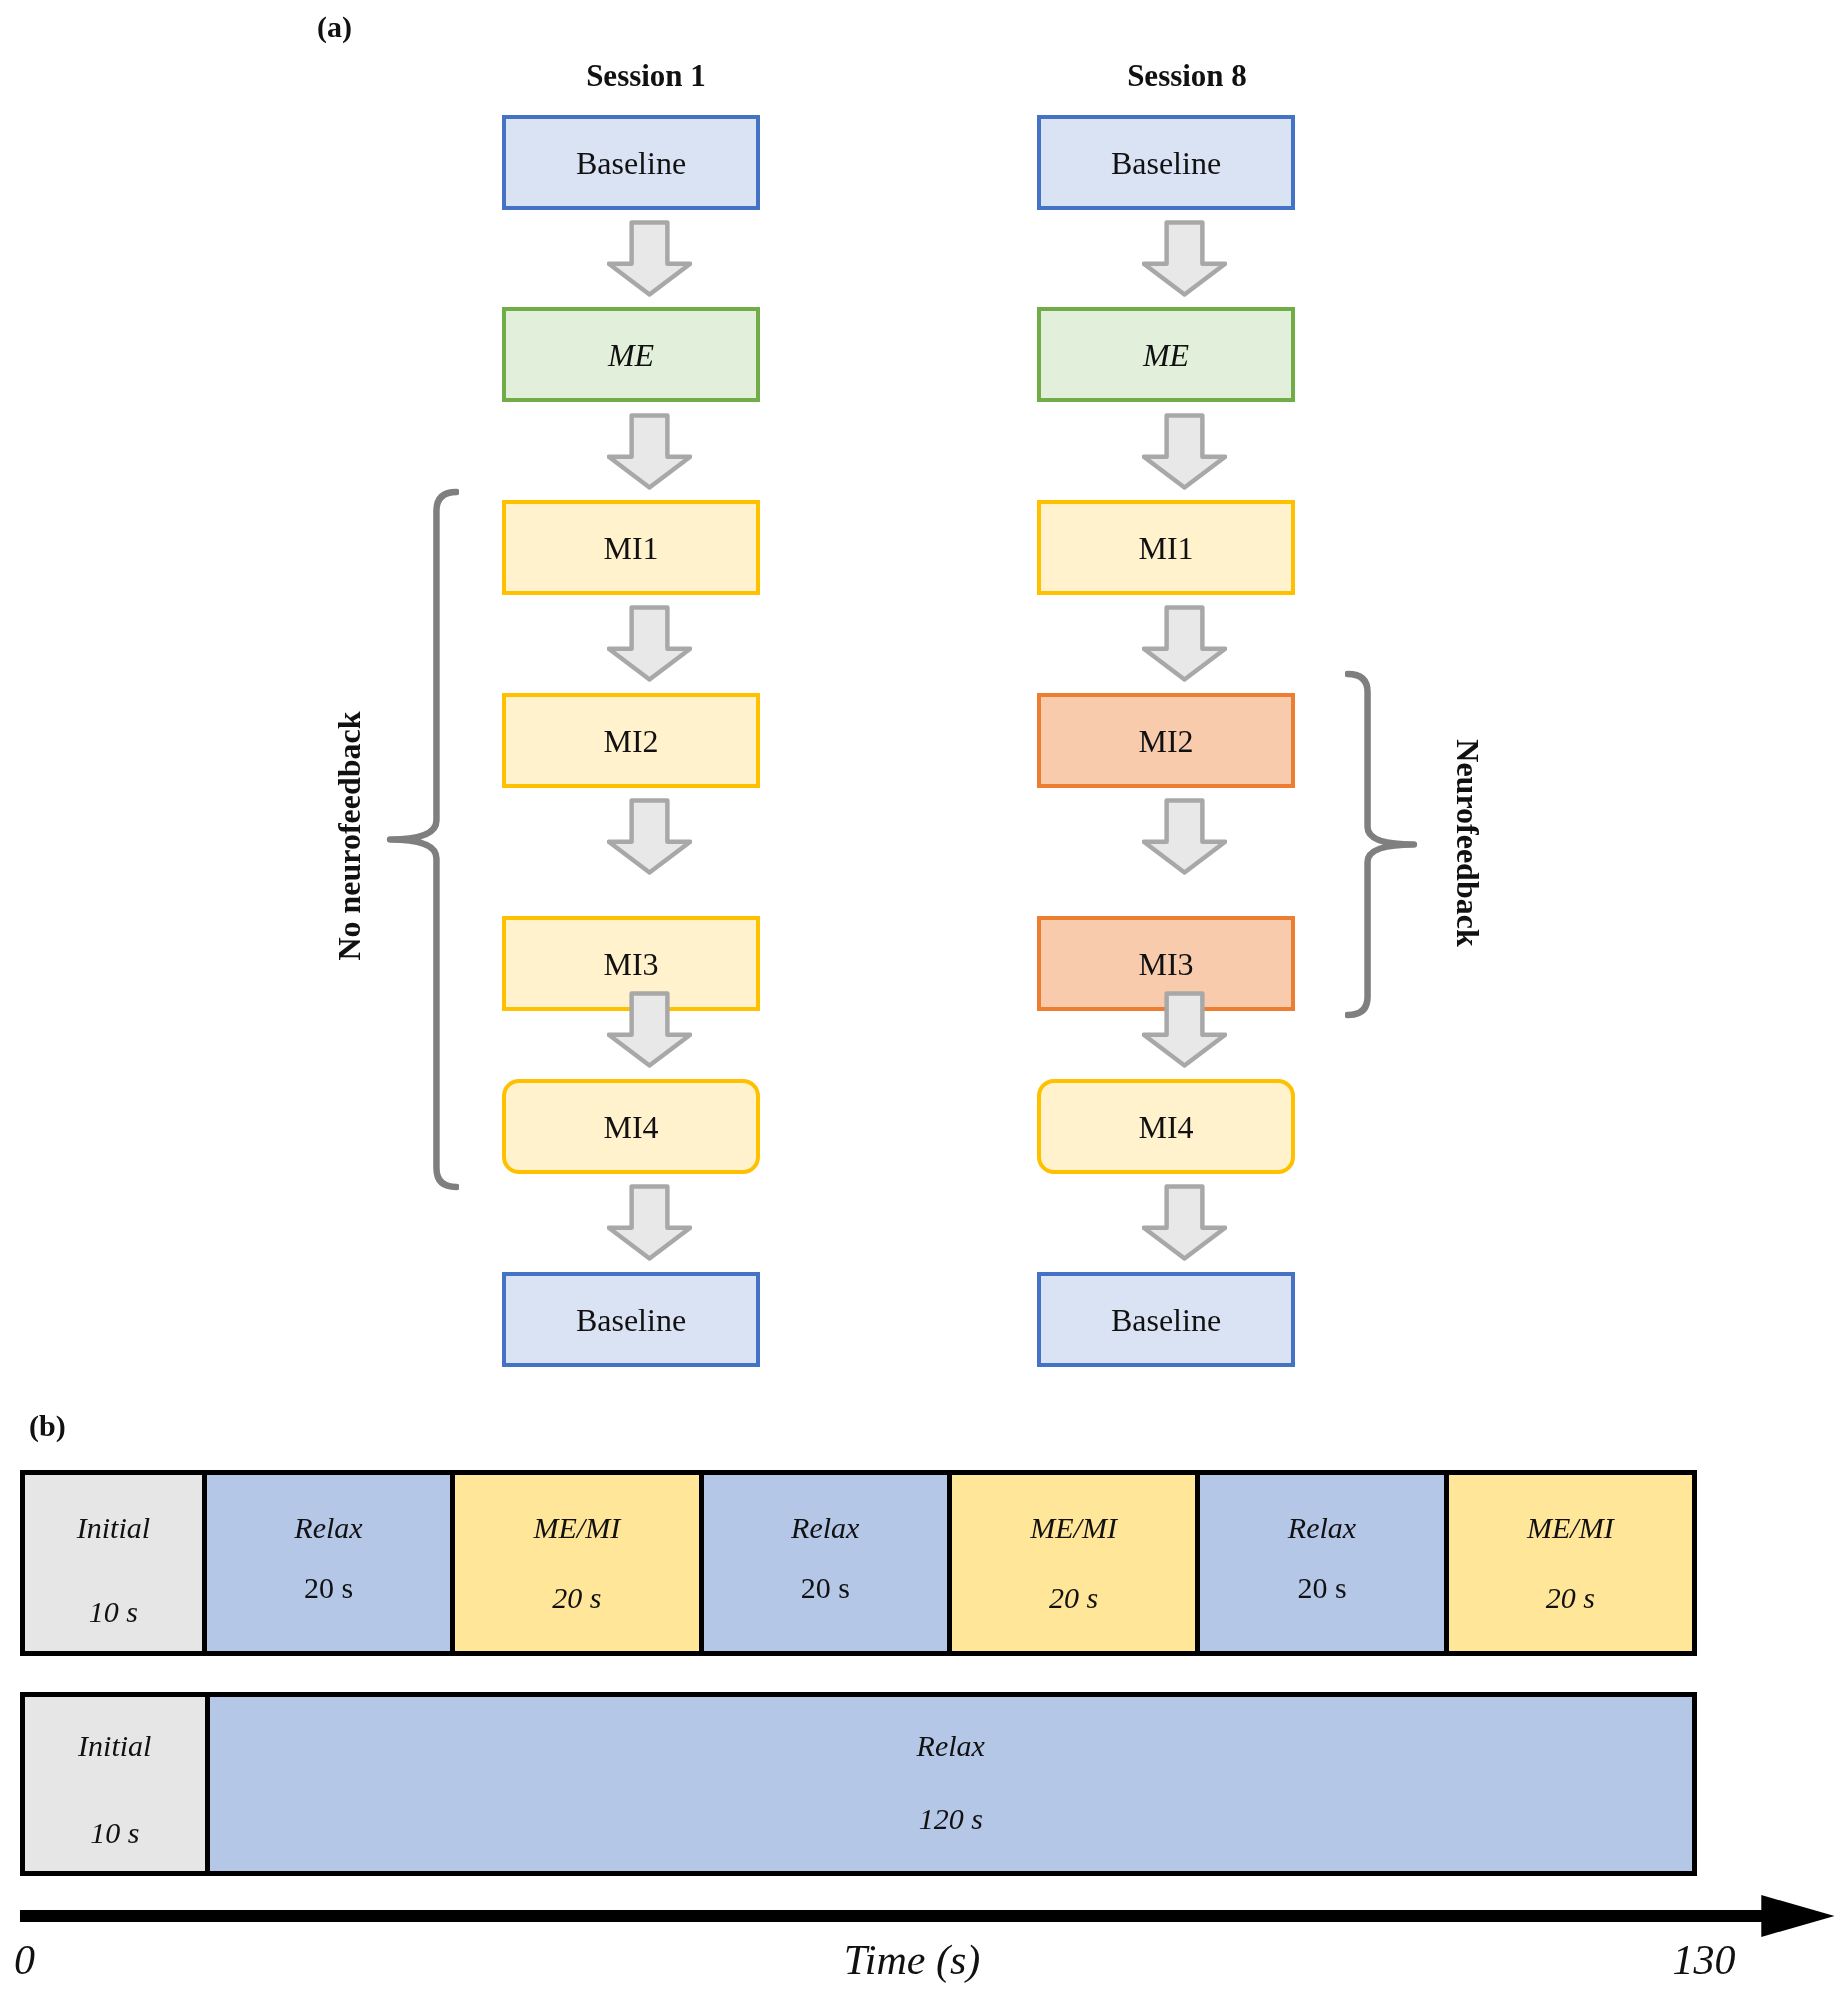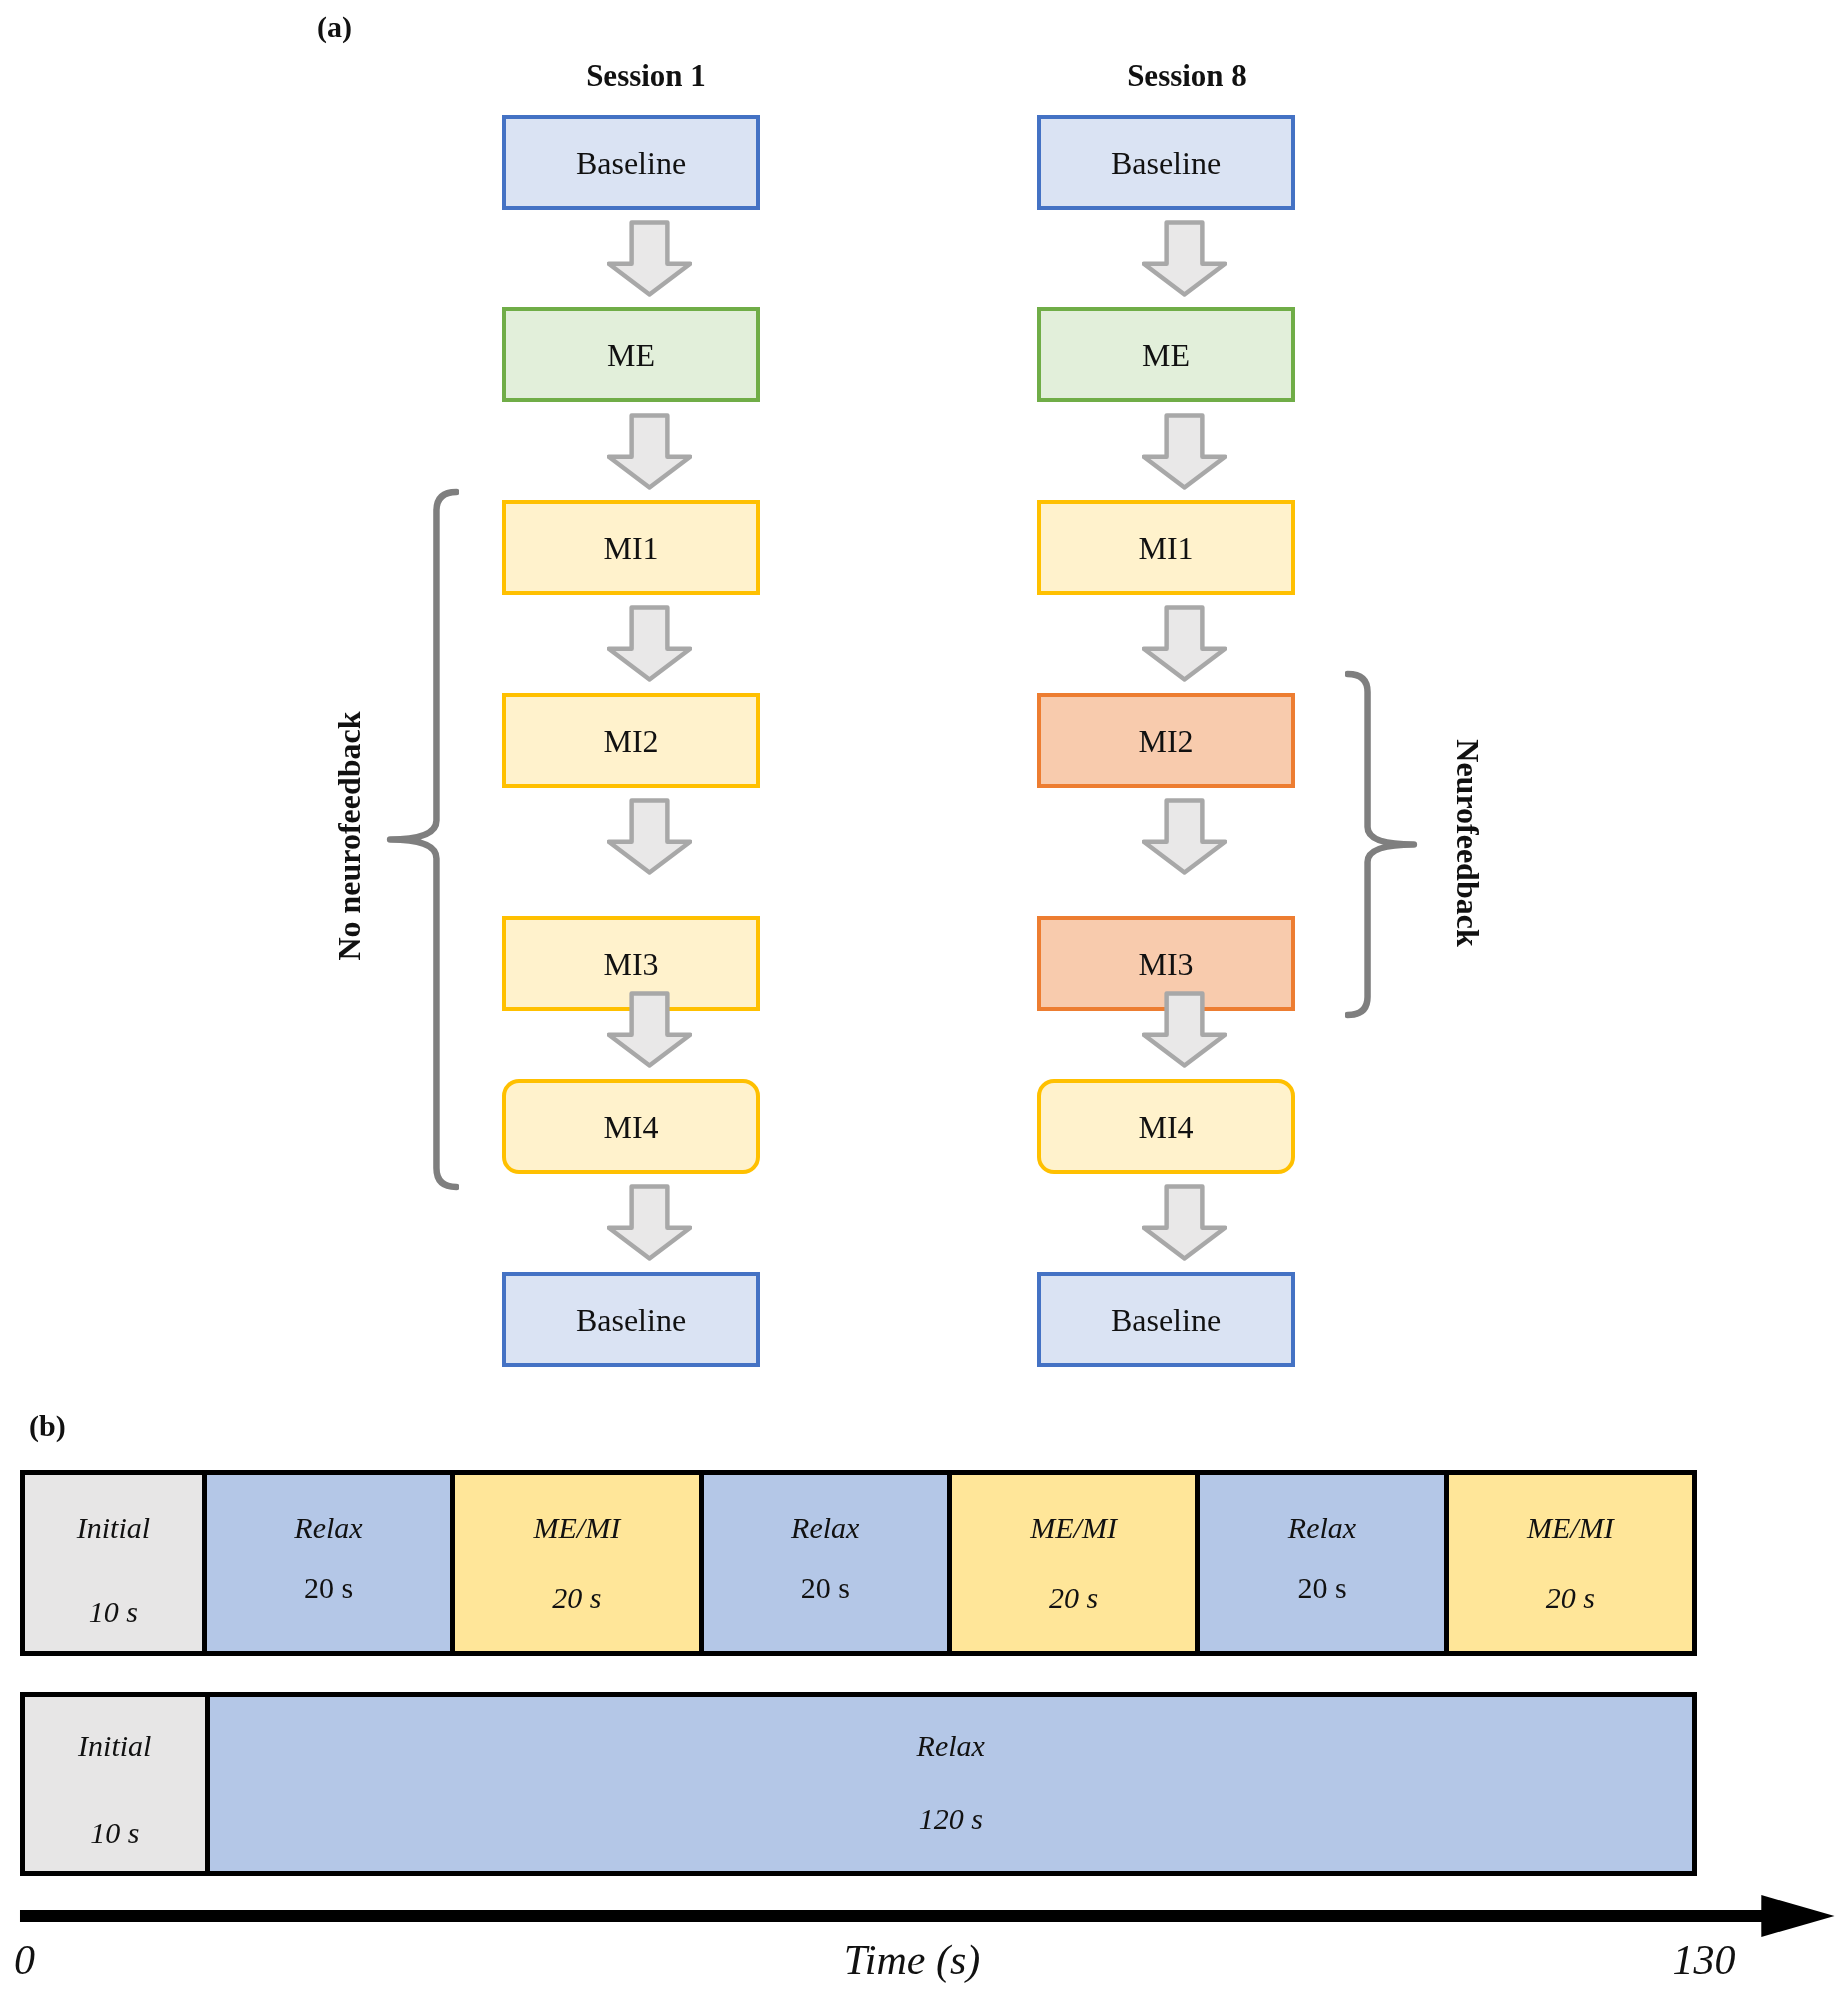--- a/index.html
+++ b/index.html
@@ -15,21 +15,21 @@
   .session-title{position:absolute;top:10px;transform:translateX(-50%);font-weight:bold;font-size:31px;white-space:nowrap;margin-top:48px;}
   .session-title.s1{left:646px;}
   .session-title.s2{left:1187px;}
 
   .box{
     position:absolute;width:258px;height:95px;box-sizing:border-box;
     border:4.5px solid #000;display:flex;align-items:center;justify-content:center;
     font-size:32px;line-height:1;
   }
   .box[data-type="baseline"]{background:var(--baseline-fill);border-color:var(--baseline-border);}
-  .box[data-type="me"]{background:var(--me-fill);border-color:var(--me-border);}
+  .box[data-type="me"]{background:var(--me-fill);border-color:var(--me-border);font-style:italic;}
   .box[data-type="mi"]{background:var(--mi-fill);border-color:var(--mi-border);}
   .box[data-type="mi-nf"]{background:var(--minf-fill);border-color:var(--minf-border);}
   .c1{left:502px;} .c2{left:1037px;}
   .r0{top:115px;} .r1{top:307px;} .r2{top:500px;} .r3{top:693px;}
   .r4{top:916px;} .r5{top:1079px;border-radius:17px;} .r6{top:1272px;}
 
   .blockarrow{position:absolute;width:85px;height:77px;}
   .ac1{left:607px;} .ac2{left:1142px;}
   .g0{top:220px;} .g1{top:413px;} .g2{top:605px;}
   .g3{top:798px;} .g4{top:991px;} .g5{top:1184px;}

